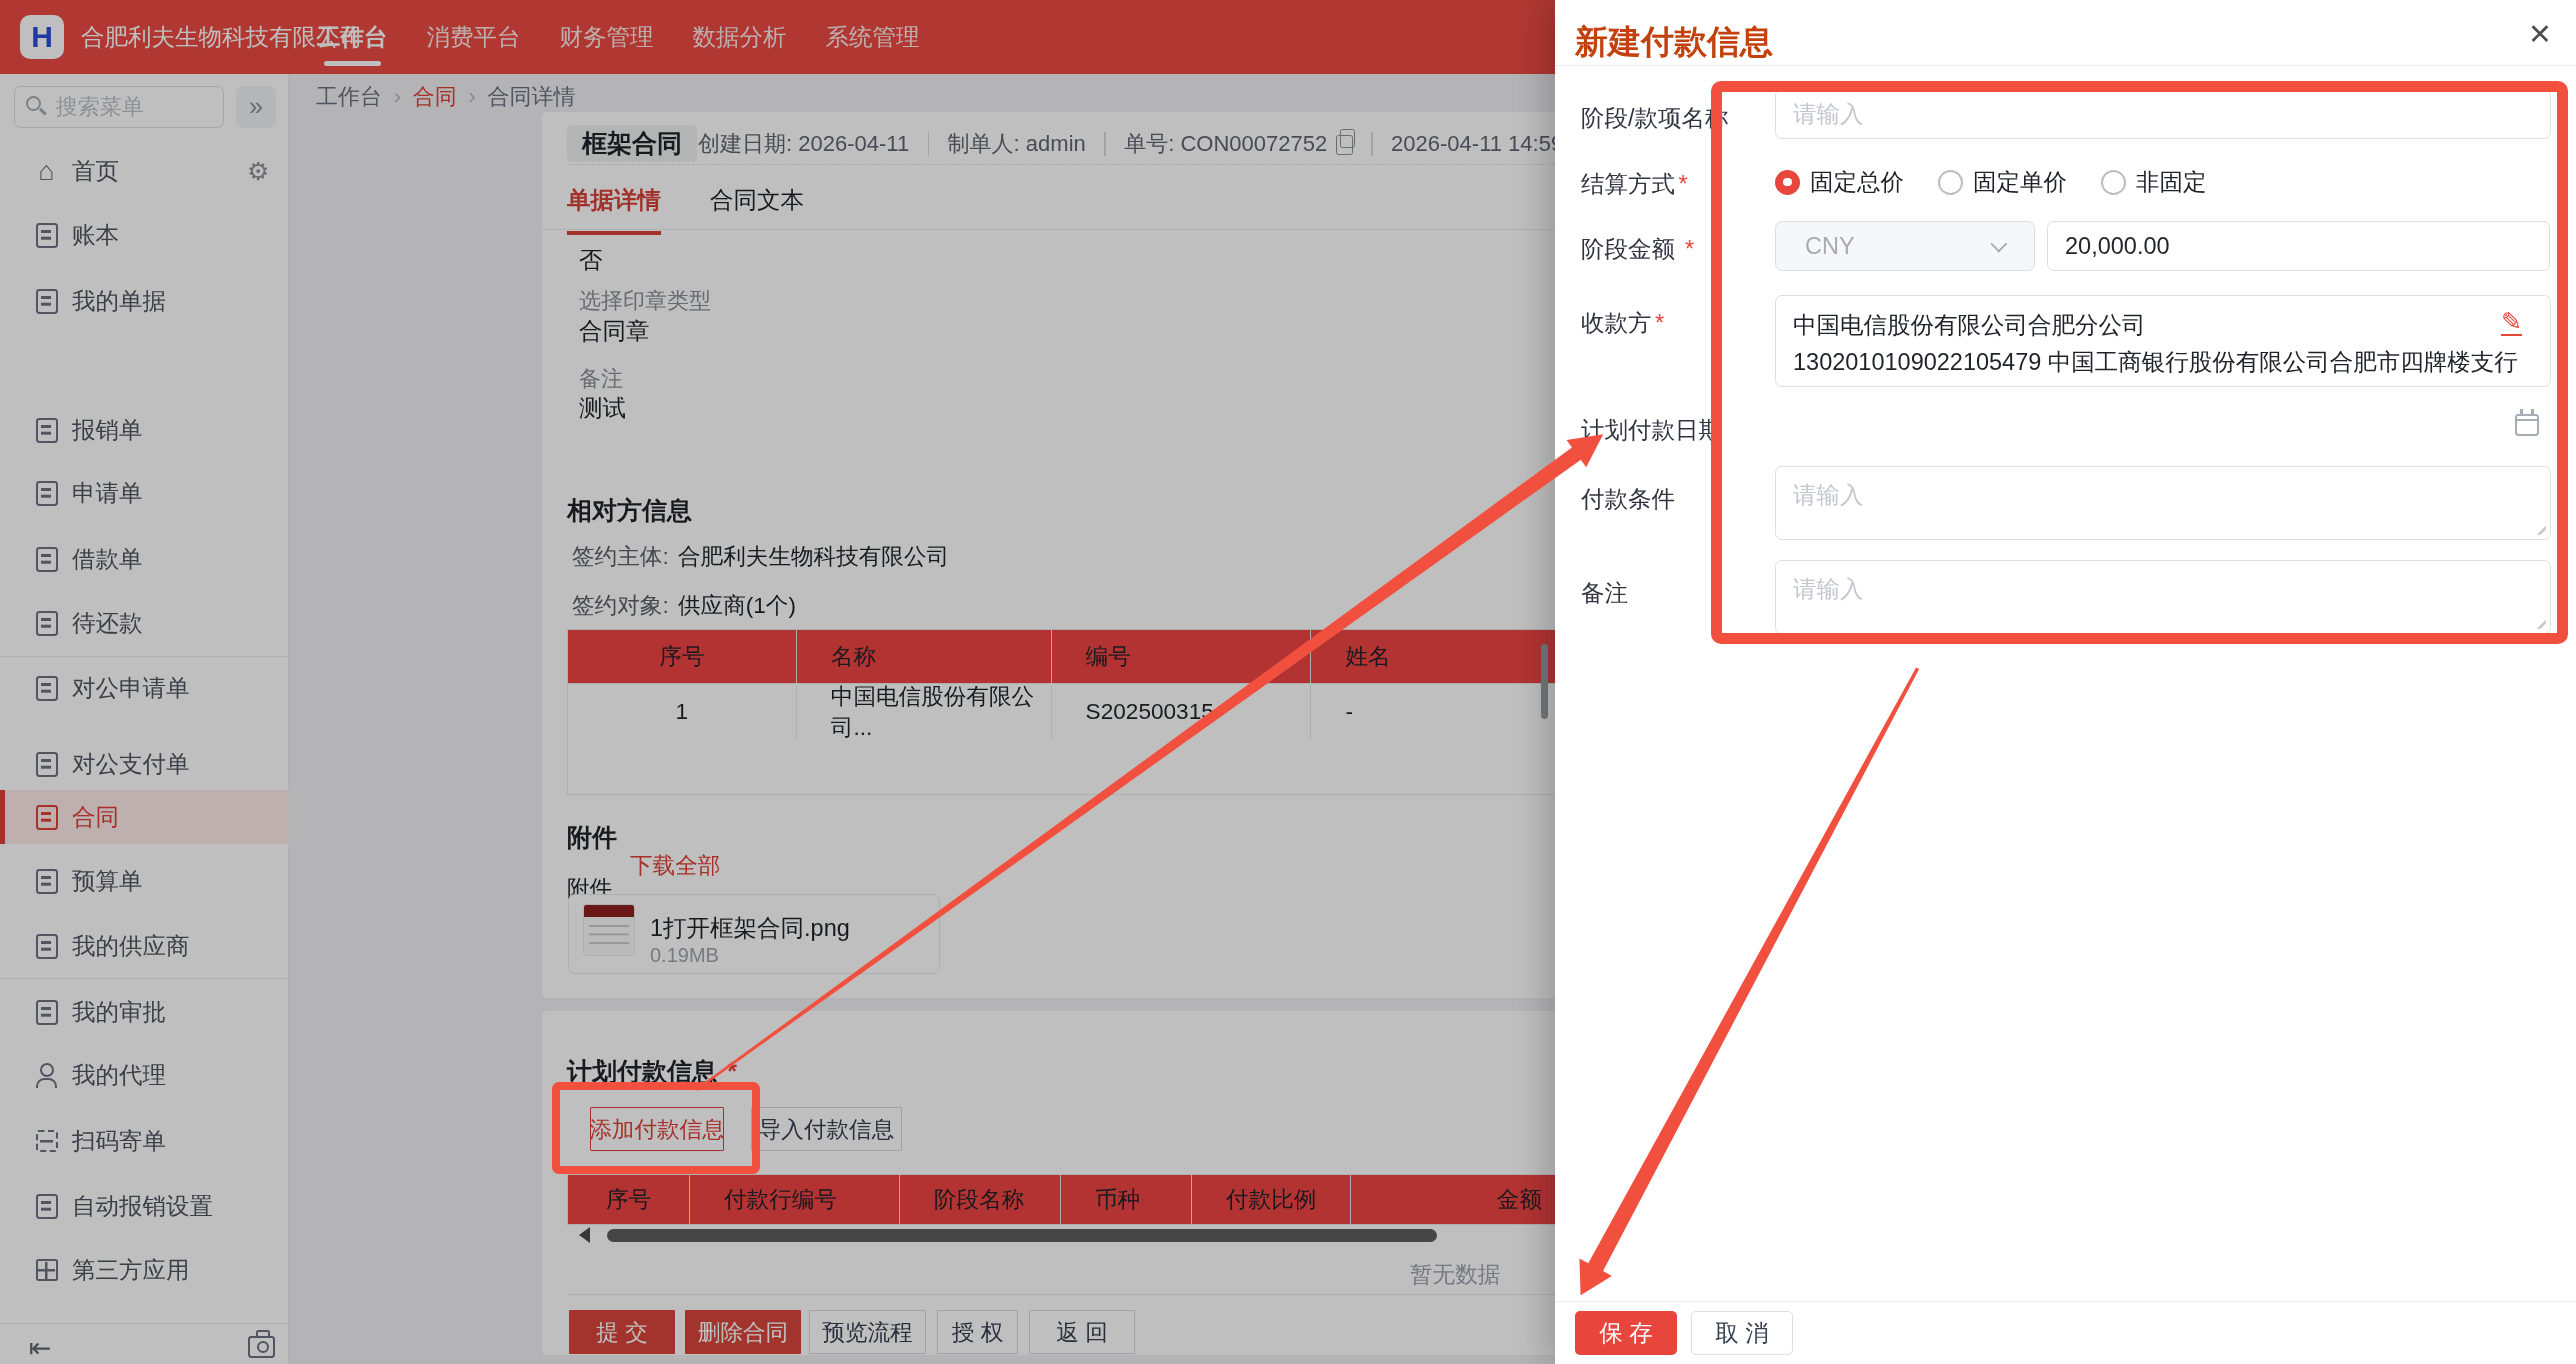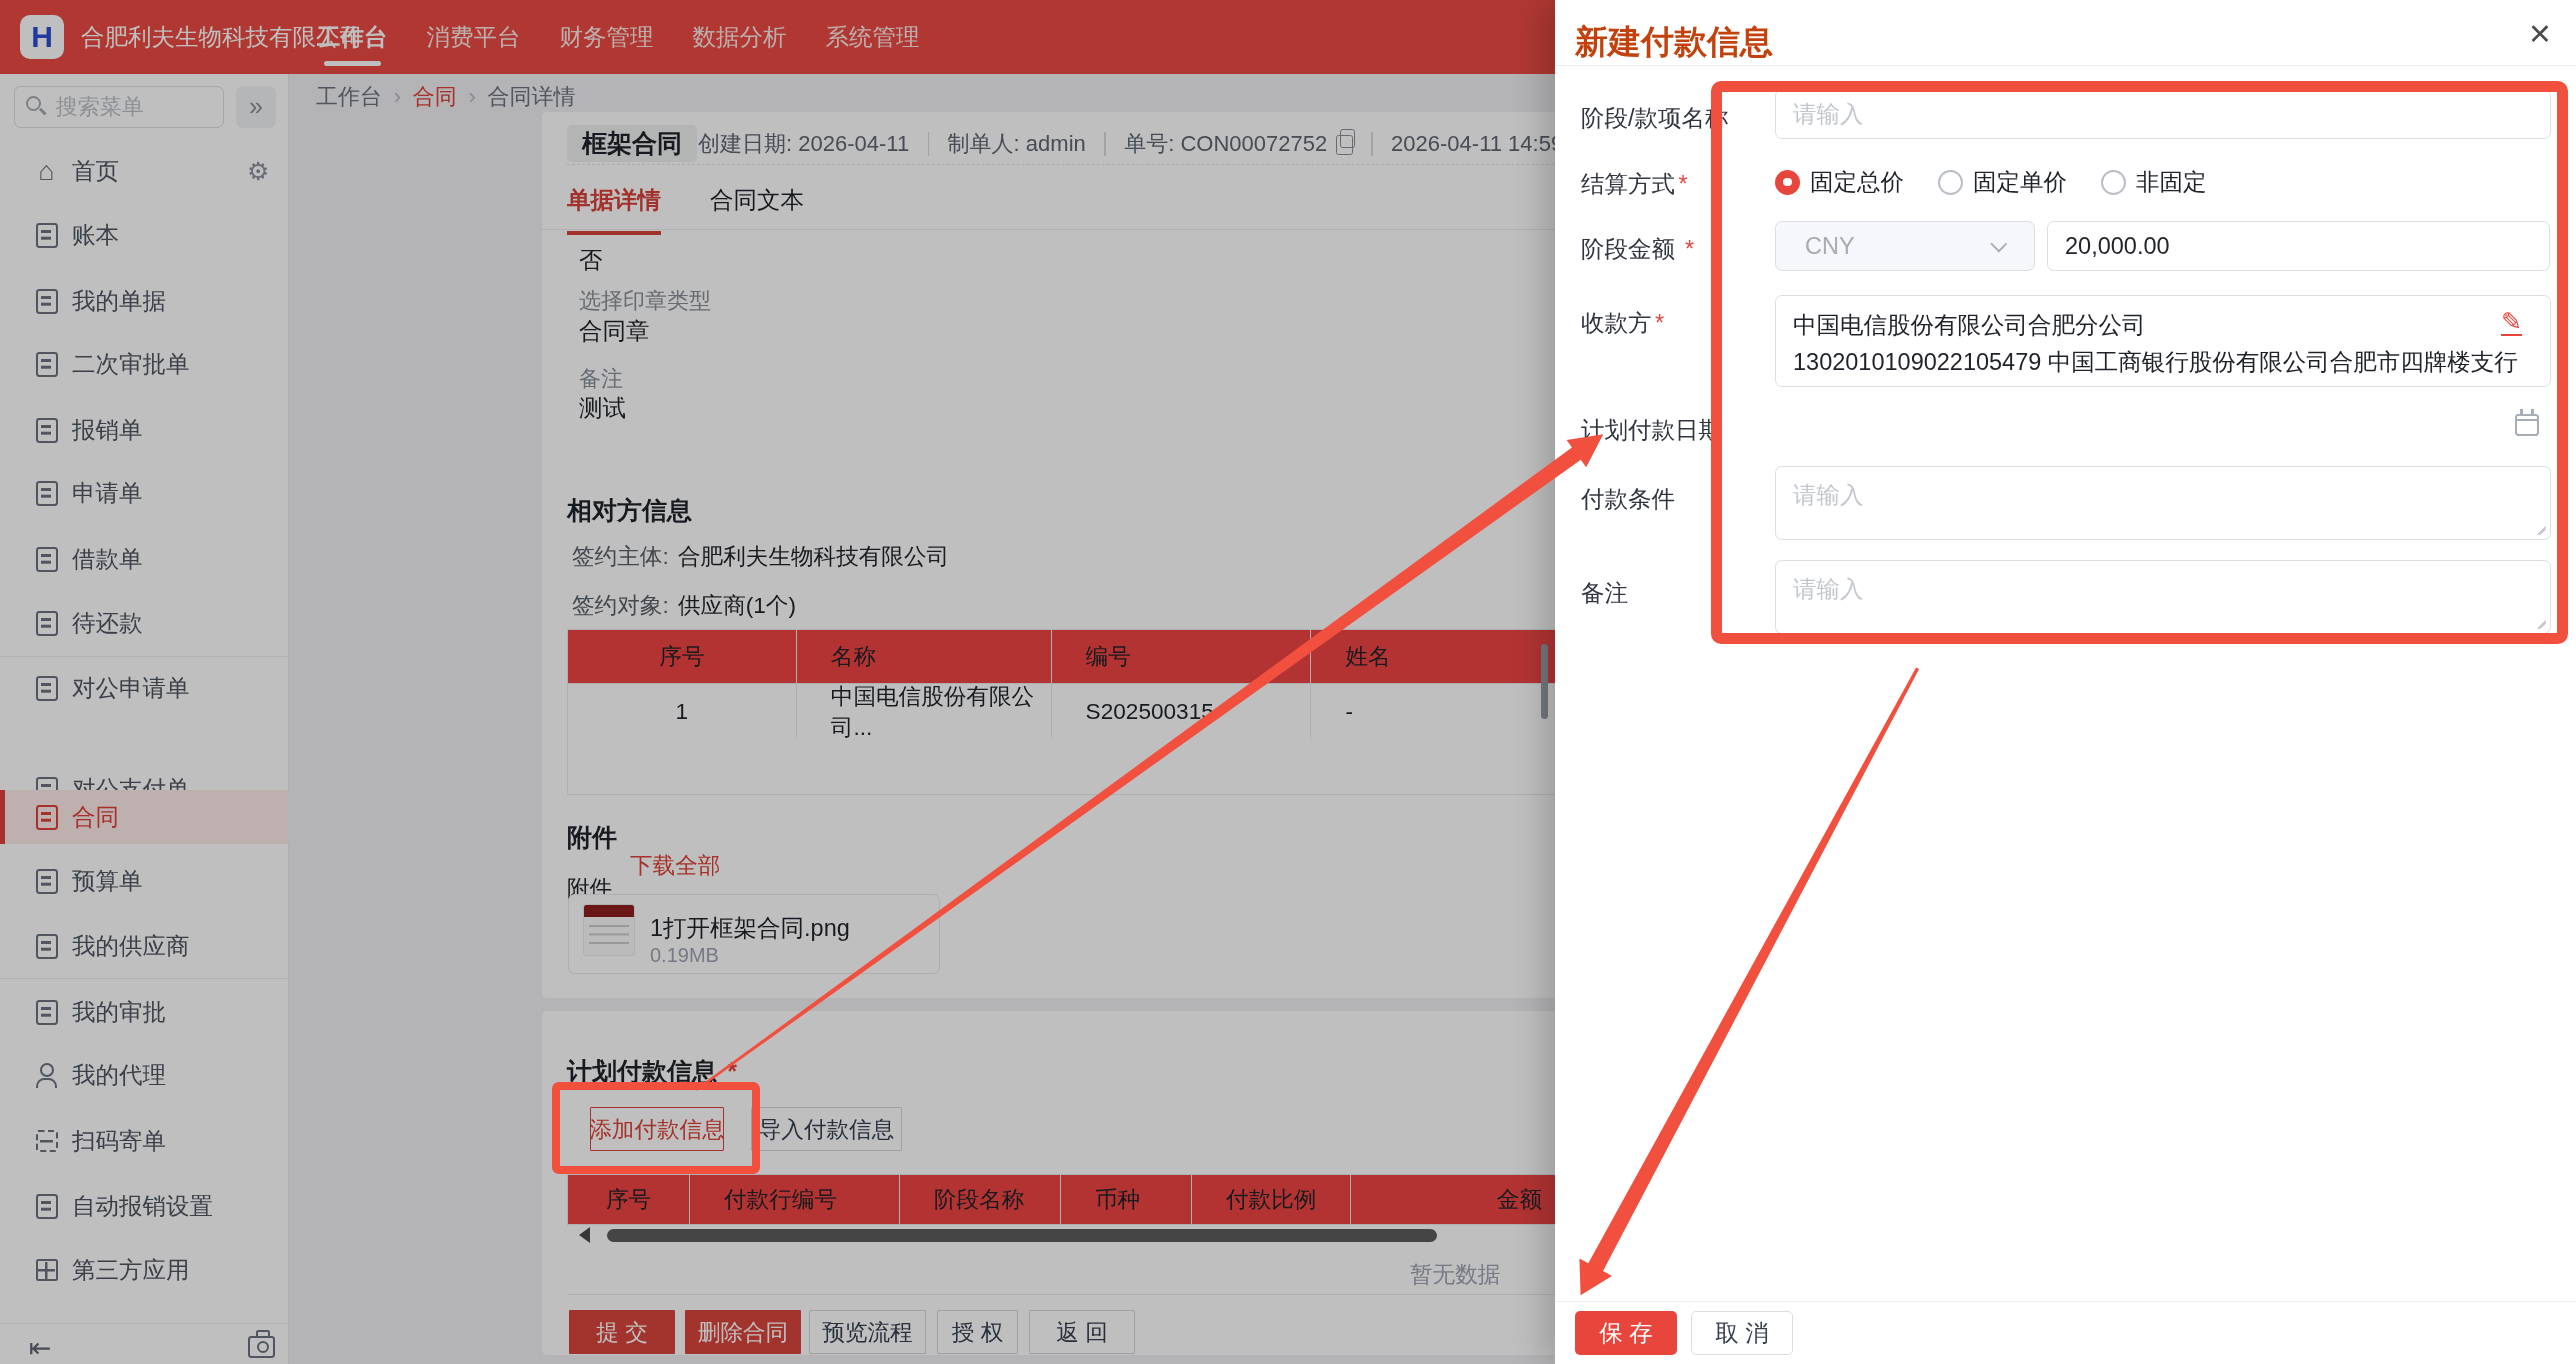--- a/index.html
+++ b/index.html
@@ -182,26 +182,20 @@
           <span class="ic-doc"></span>
         </span>
       <span class="s-label">账本</span>
     </div>
     <div class="side-item" style="top:200px">
       <span class="ic-wrap">
           <span class="ic-doc"></span>
         </span>
       <span class="s-label">我的单据</span>
     </div>
-    <div class="side-item" style="top:263px">
-      <span class="ic-wrap">
-          <span class="ic-doc"></span>
-        </span>
-      <span class="s-label">二次审批单</span>
-    </div>
     <div class="side-item" style="top:329px">
       <span class="ic-wrap">
           <span class="ic-doc"></span>
         </span>
       <span class="s-label">报销单</span>
     </div>
     <div class="side-item" style="top:392px">
       <span class="ic-wrap">
           <span class="ic-doc"></span>
         </span>
@@ -219,21 +213,21 @@
         </span>
       <span class="s-label">待还款</span>
     </div>
     <div class="side-divider" style="top:582px"></div>
     <div class="side-item" style="top:587px">
       <span class="ic-wrap">
           <span class="ic-doc"></span>
         </span>
       <span class="s-label">对公申请单</span>
     </div>
-    <div class="side-item" style="top:688px">
+    <div class="side-item" style="top:663px">
       <span class="ic-wrap">
           <span class="ic-doc"></span>
         </span>
       <span class="s-label">对公支付单</span>
     </div>
     <div class="side-item active" style="top:716px">
       <span class="ic-wrap">
           <span class="ic-doc"></span>
         </span>
       <span class="s-label">合同</span>

